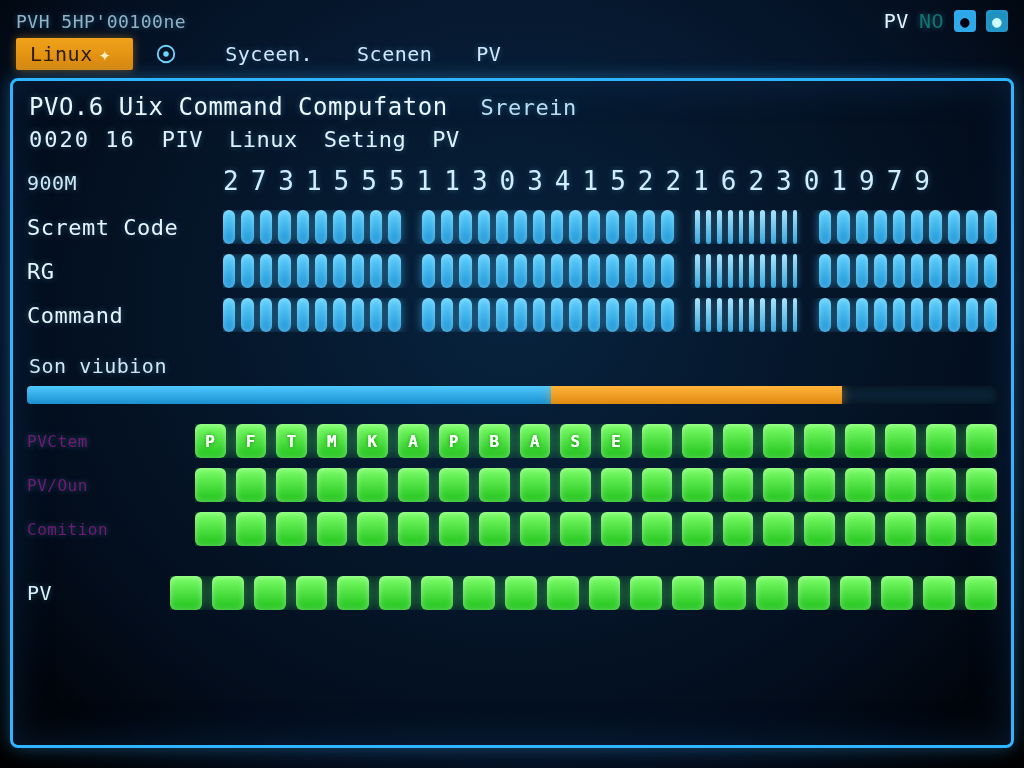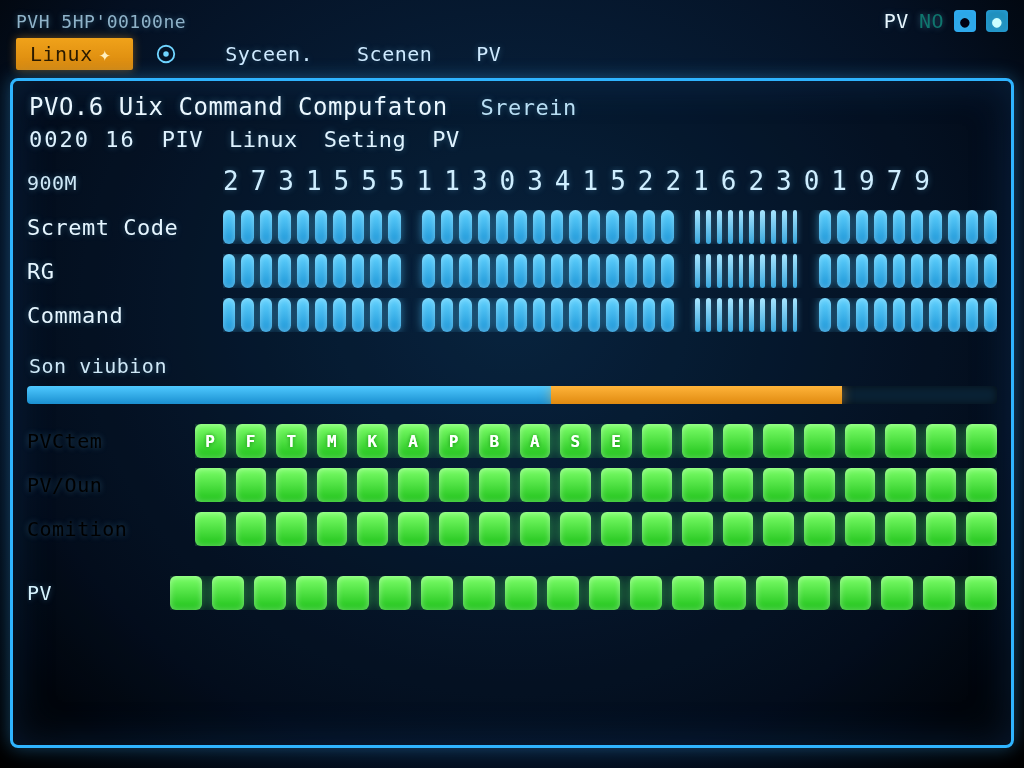--- a/index.html
+++ b/index.html
@@ -122,21 +122,21 @@
   }
 
   
   .lower {
     display: grid;
     grid-template-columns: 150px 1fr;
     gap: 10px 18px;
     align-items: center;
     margin-top: 20px;
   }
-  .lower .label { font-size: 20px; color: #000000; }
+  .lower .label { font-size: 16px; color: #701a75; }
   .blocks { display: flex; gap: 10px; flex-wrap: nowrap; overflow: hidden; }
   .blk {
     width: 34px; height: 34px; border-radius: 6px;
     background: linear-gradient(#7dff6a, #1fc21a);
     box-shadow: 0 0 14px rgba(80,255,100,.55), inset 0 0 6px rgba(255,255,255,.4);
     display: flex; align-items: center; justify-content: center;
     font-size: 16px; color: #0b3; text-shadow: none;
     font-weight: bold;
   }
   .blk span { filter: brightness(1.4); color:#e7ffe7; text-shadow:0 0 4px rgba(0,80,0,.8);}

